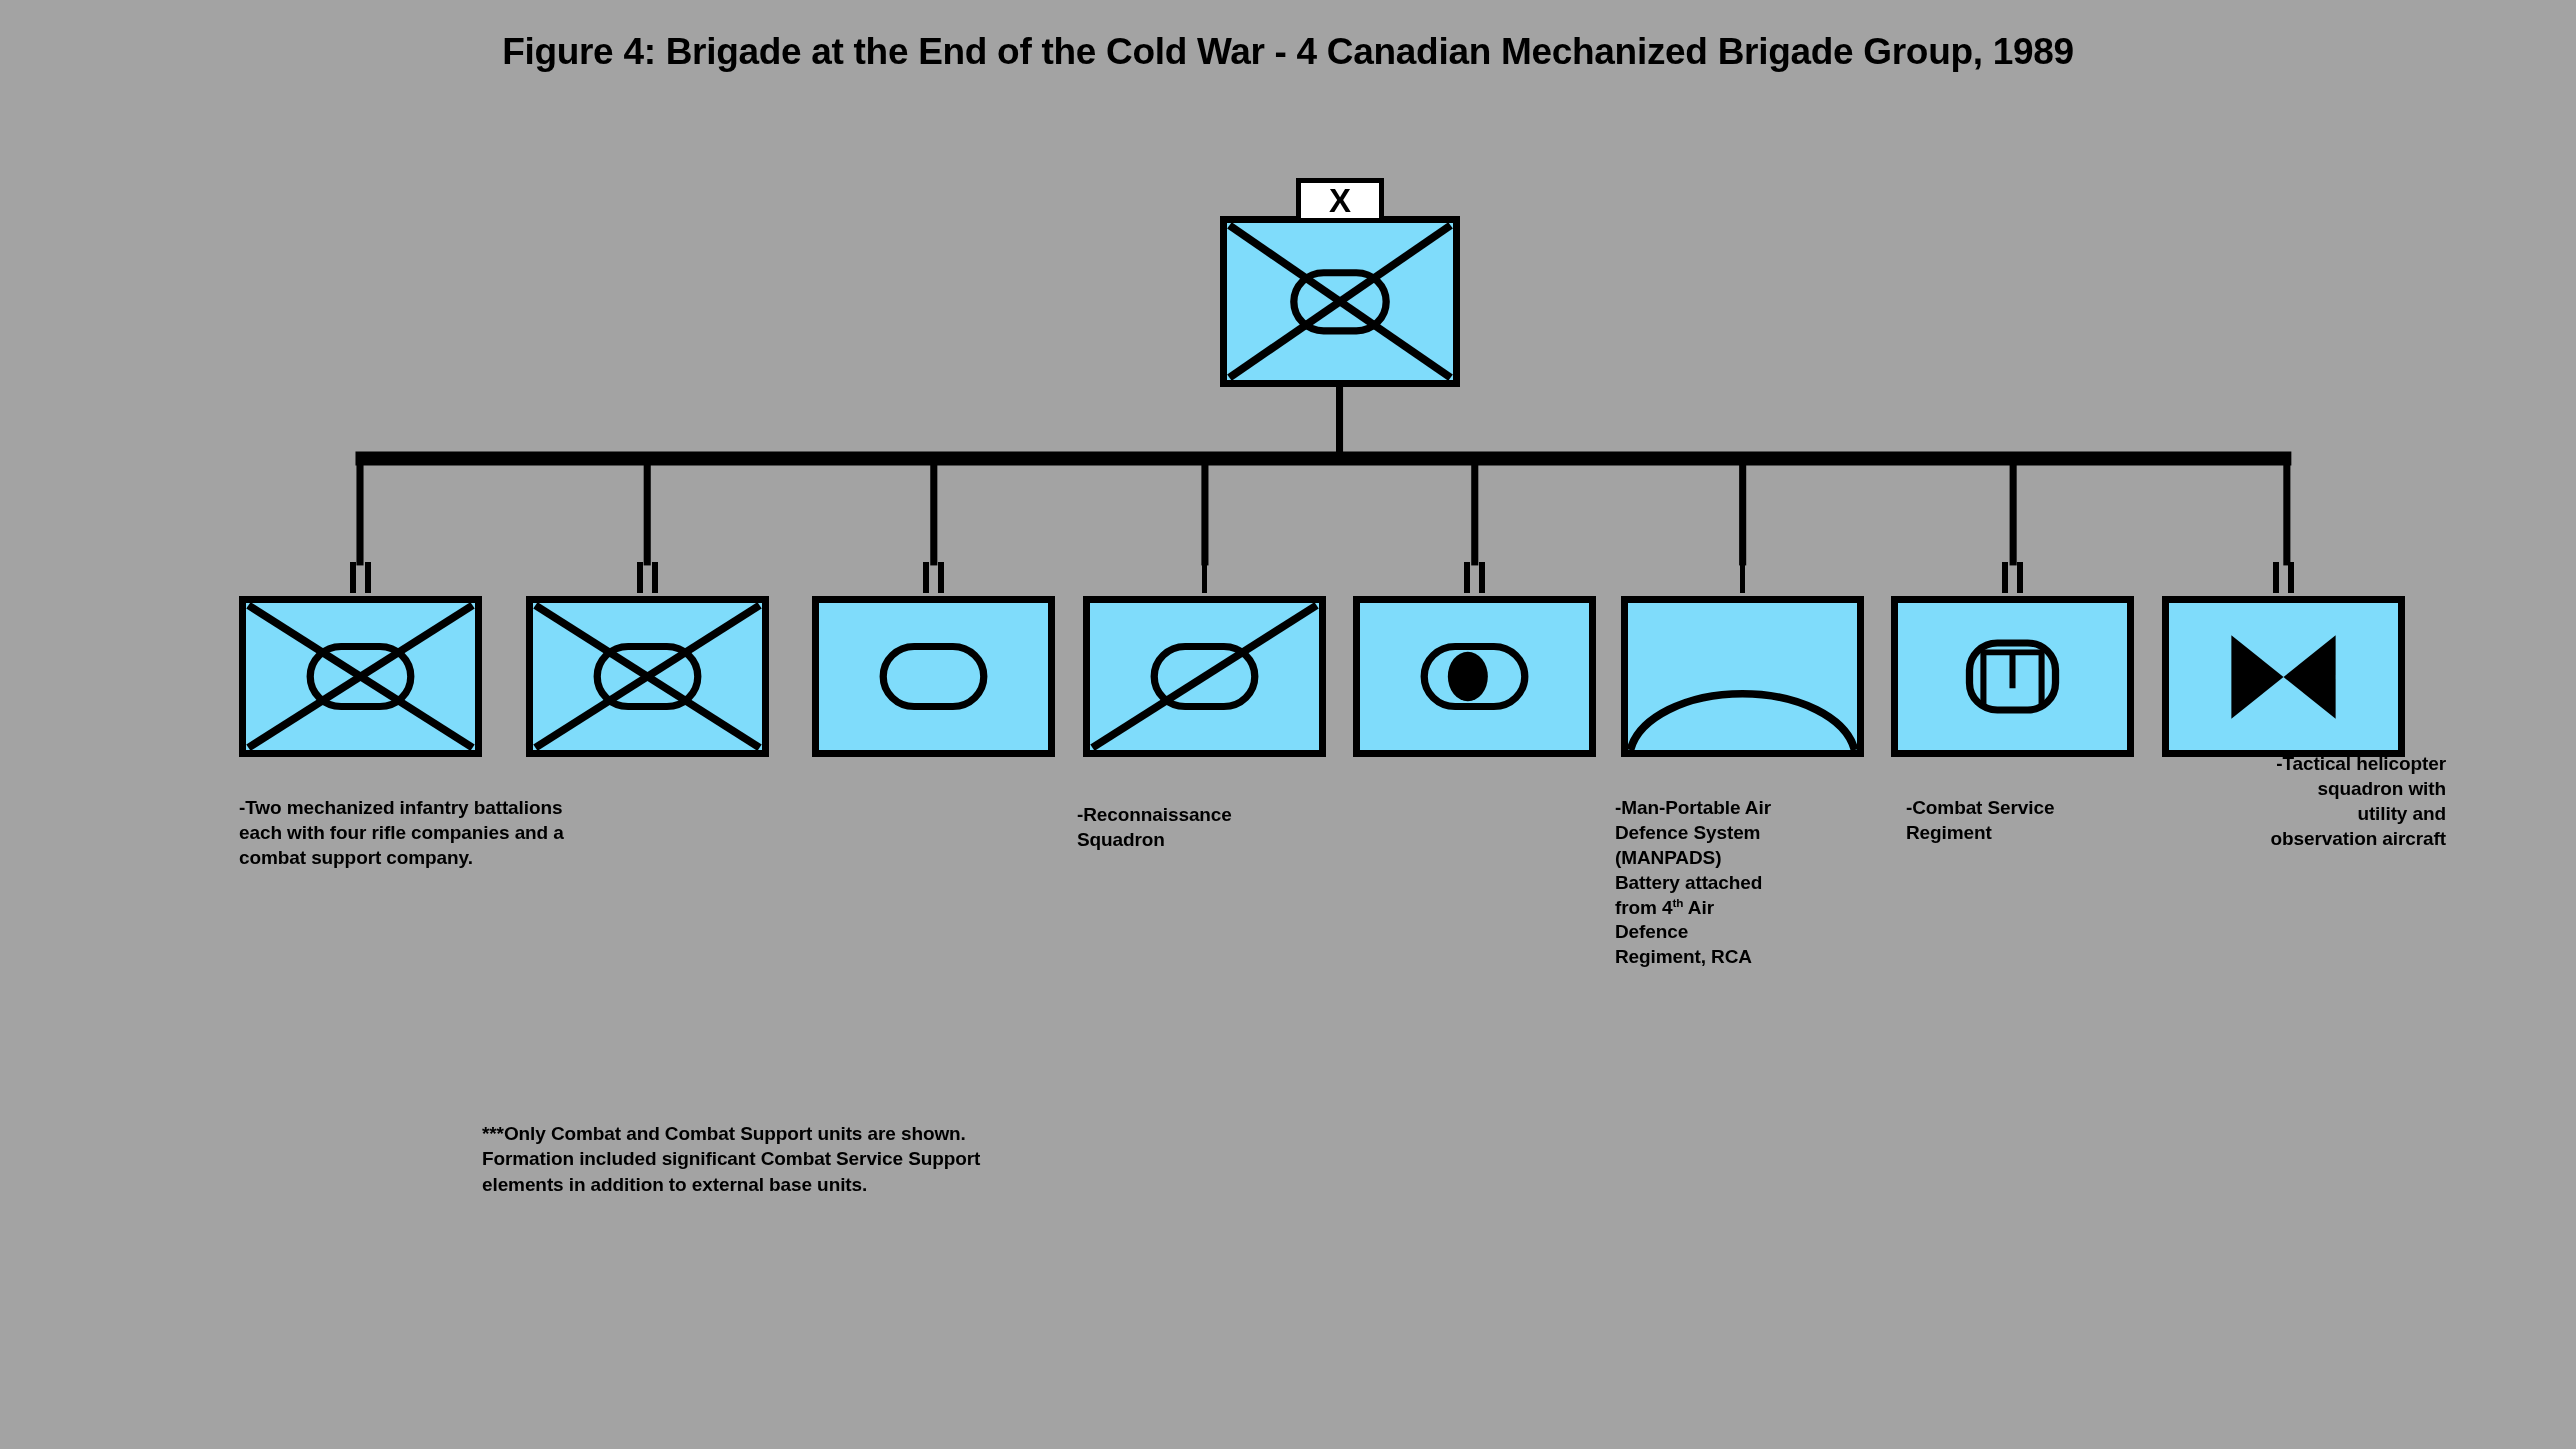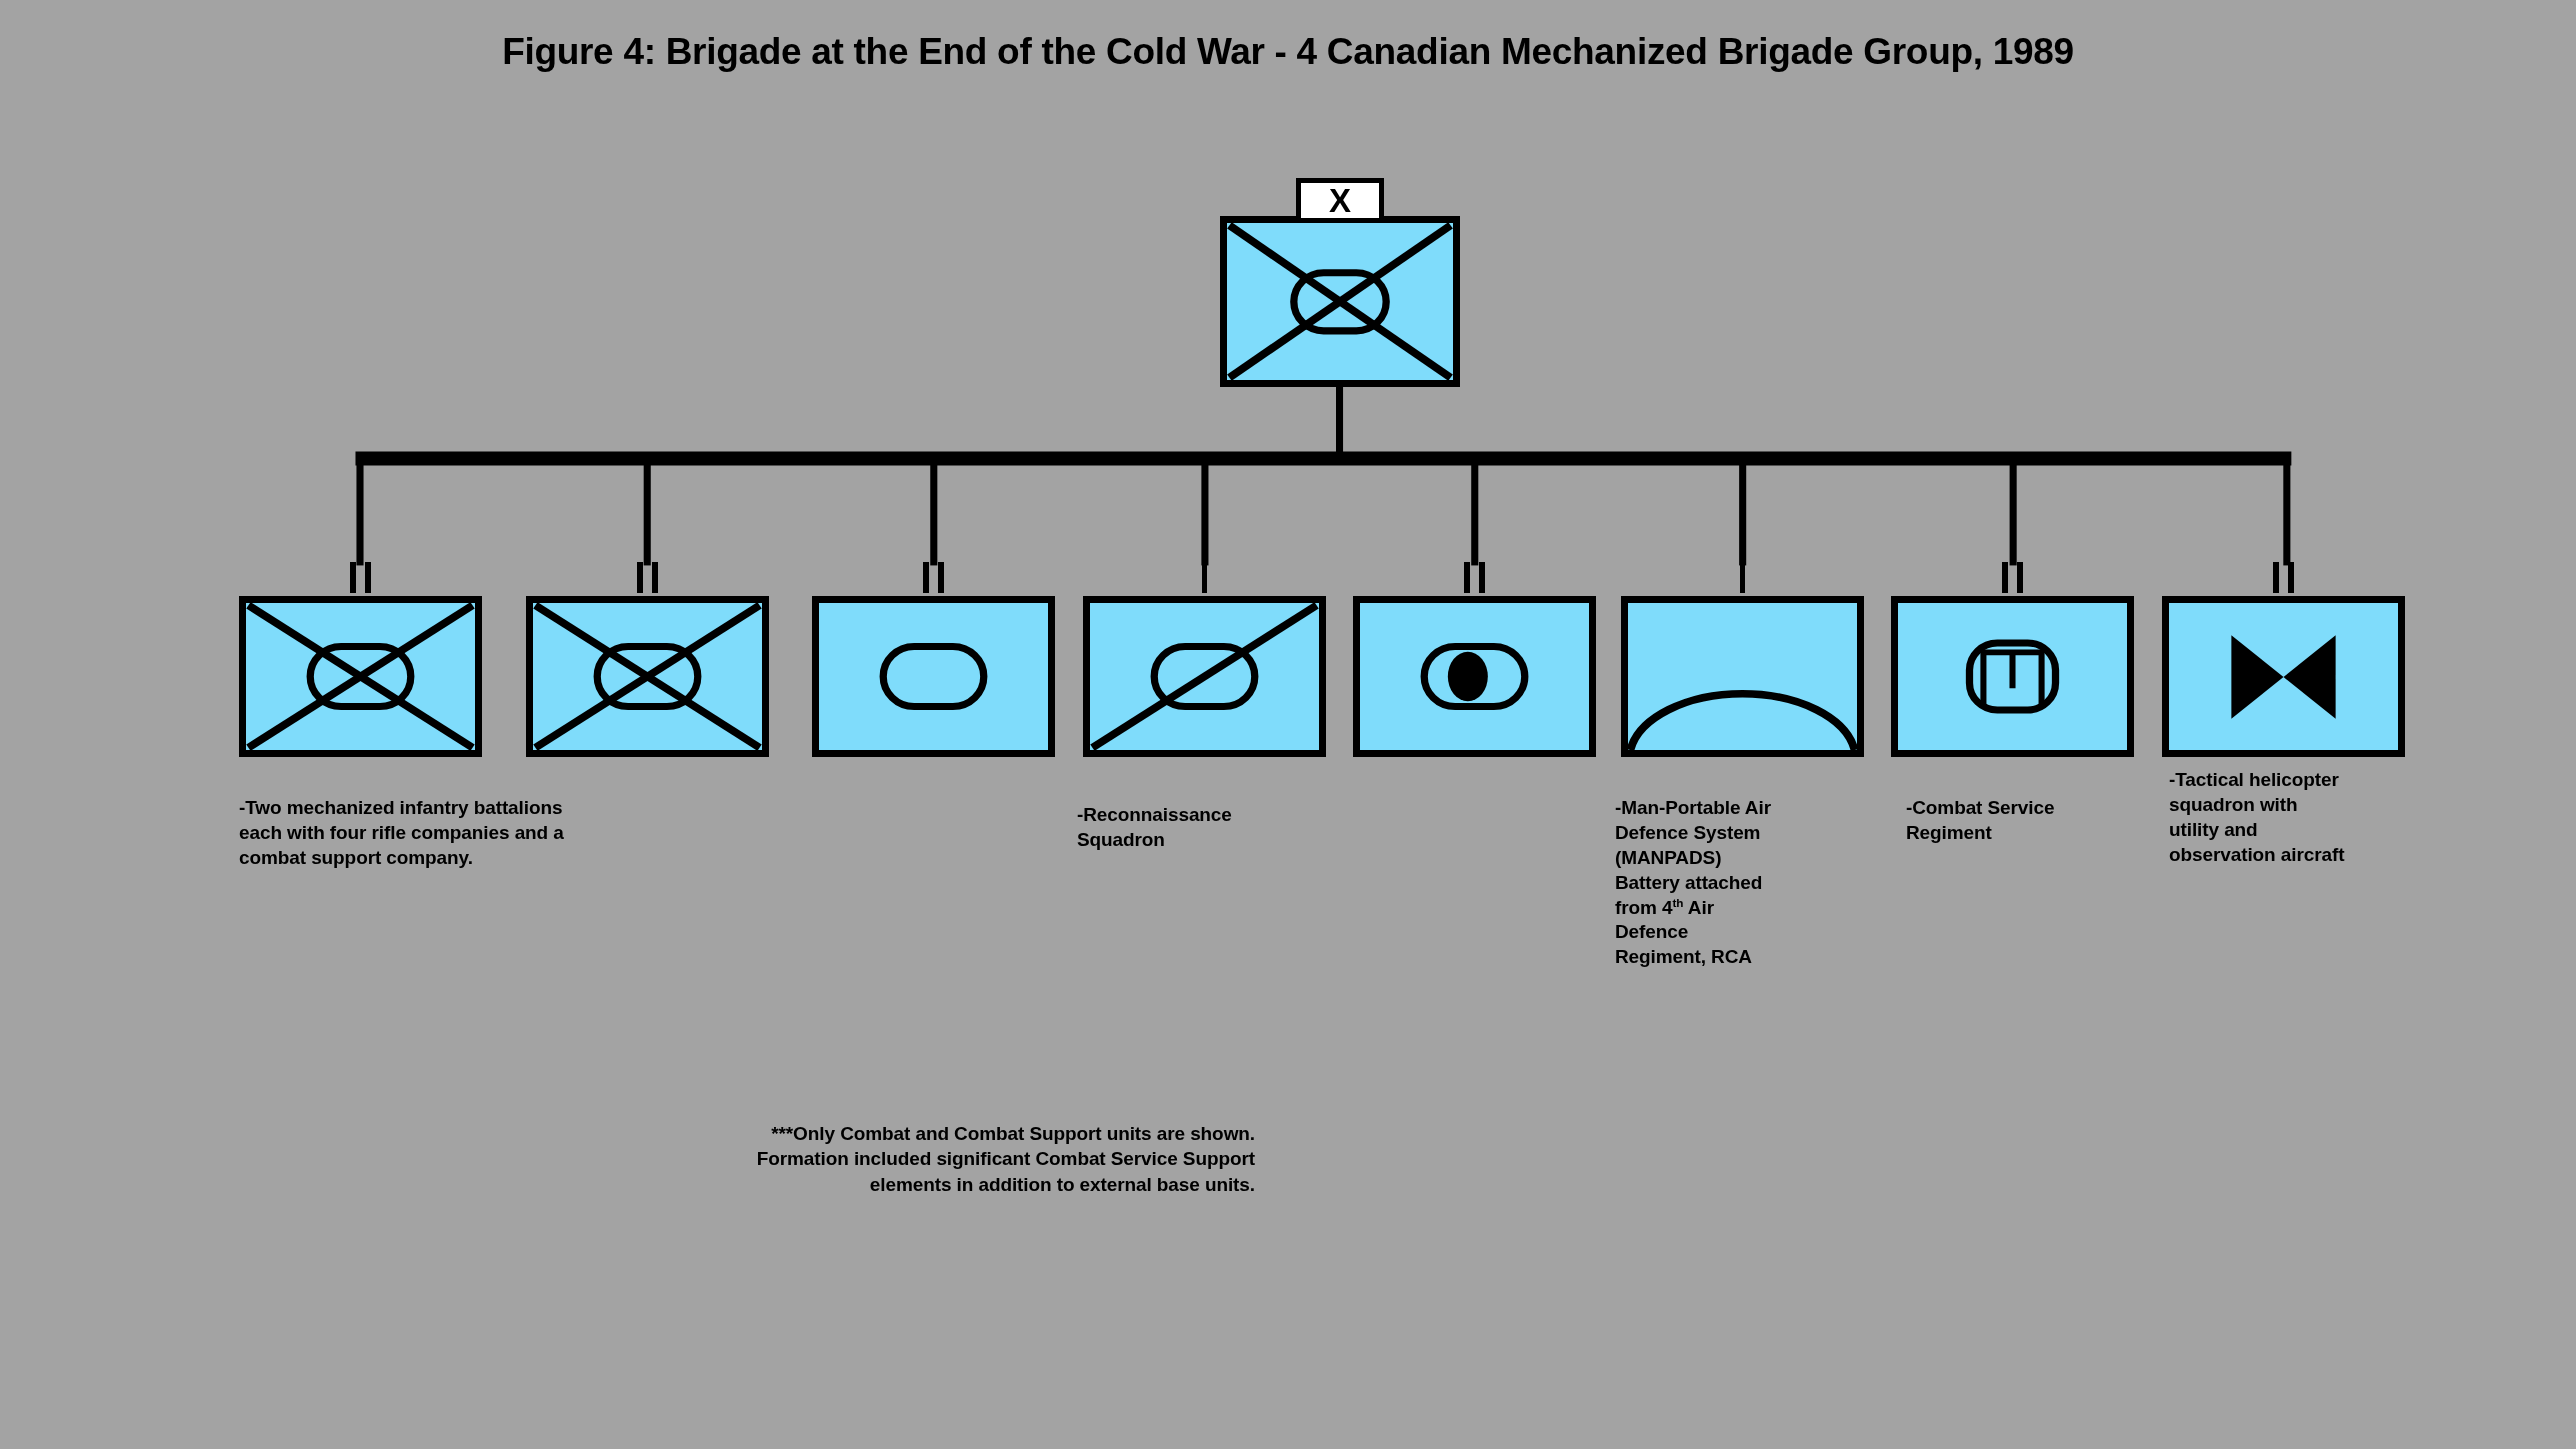--- a/index.html
+++ b/index.html
@@ -237,23 +237,23 @@
 Defence System
 (MANPADS)
 Battery attached
 from 4</span><sup>th</sup><span> Air
 Defence
 Regiment, RCA</span></div>
 
   <div class="caption" style="left:1906px;top:784px;width:258px;">-Combat Service
 Regiment</div>
 
-  <div class="caption" style="left:2169px;top:756px;width:277px;">-Tactical helicopter
+  <div class="caption" style="left:2169px;top:740px;width:277px;text-align:right;">-Tactical helicopter
 squadron with
 utility and
 observation aircraft</div>
 
-  <div class="footnote" style="left:482px;top:1121px;width:773px;text-align:right;">***Only Combat and Combat Support units are shown.
+  <div class="footnote" style="left:482px;top:1121px;width:773px;">***Only Combat and Combat Support units are shown.
 Formation included significant Combat Service Support
 elements in addition to external base units.</div>
 
 </div>
 
 
 </body></html>

